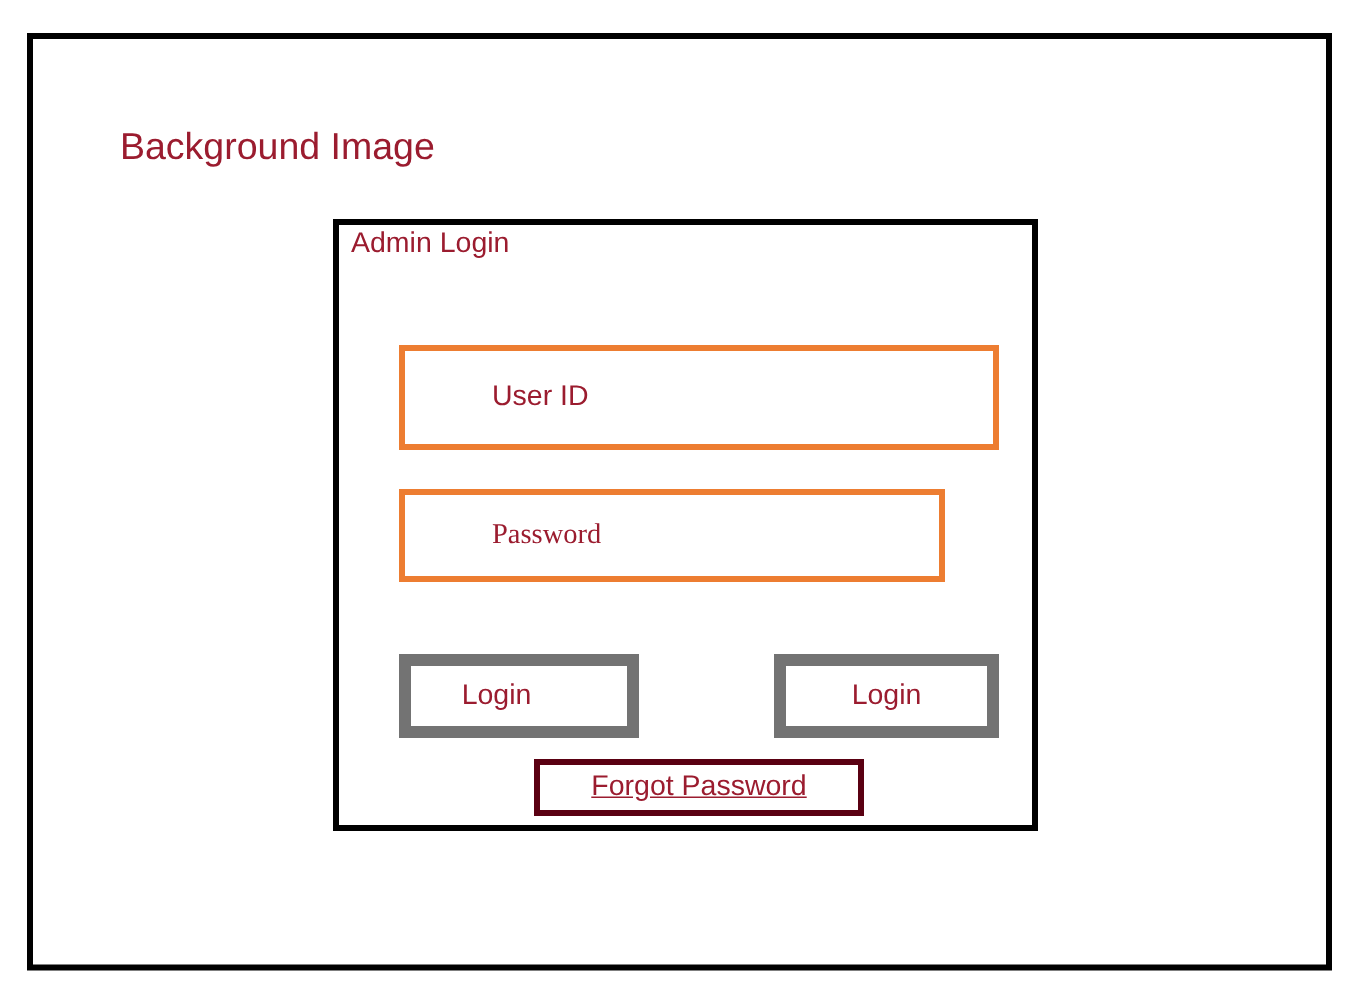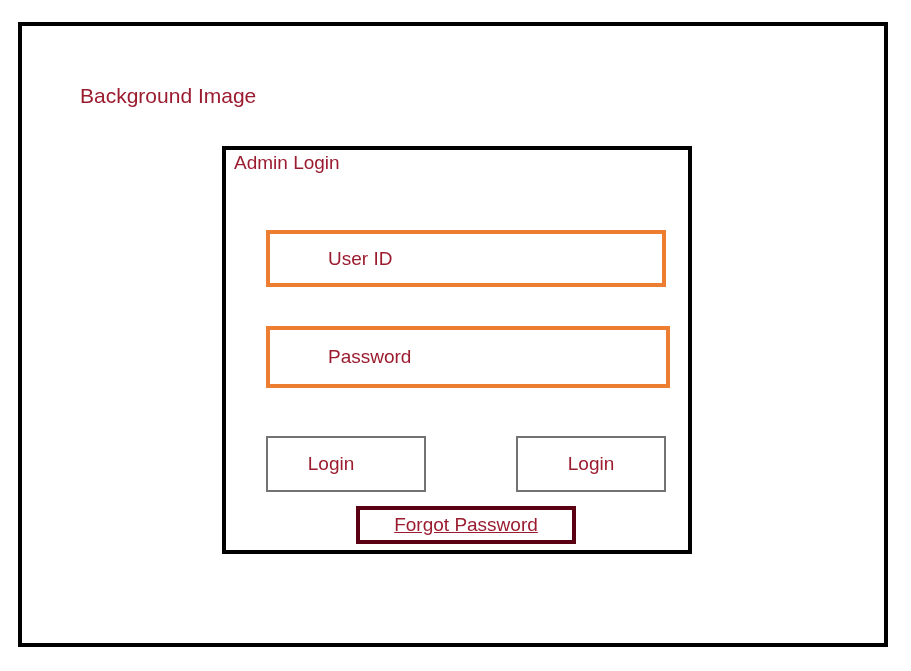--- a/index.html
+++ b/index.html
@@ -21,21 +21,21 @@
       width: 870px;
       height: 625px;
       border: 4px solid #000000;
       background: #ffffff;
     }
     .bg-label {
       position: absolute;
       left: 58px;
       top: 58px;
       color: #9b1c2f;
-      font-size: 21px;
+      font-size: 25px;
     }
     .login-panel {
       position: absolute;
       left: 200px;
       top: 120px;
       width: 470px;
       height: 408px;
       border: 4px solid #000000;
       background: #ffffff;
     }
@@ -51,36 +51,37 @@
       position: absolute;
       border: 4px solid #ed7d31;
       background: #ffffff;
       display: flex;
       align-items: center;
     }
     .field-user {
       left: 40px;
       top: 80px;
       width: 400px;
-      height: 57px;
+      height: 70px;
     }
     .field-pass {
       left: 40px;
       top: 176px;
-      width: 404px;
+      width: 364px;
       height: 62px;
+      font-family: Liberation Serif, serif;
     }
     .field-label {
       color: #9b1c2f;
       font-size: 19px;
       padding-left: 58px;
     }
     .btn {
       position: absolute;
-      border: 2px solid #737373;
+      border: 8px solid #737373;
       background: #ffffff;
       display: flex;
       align-items: center;
       justify-content: center;
     }
     .btn-login {
       left: 40px;
       top: 286px;
       width: 160px;
       height: 56px;

